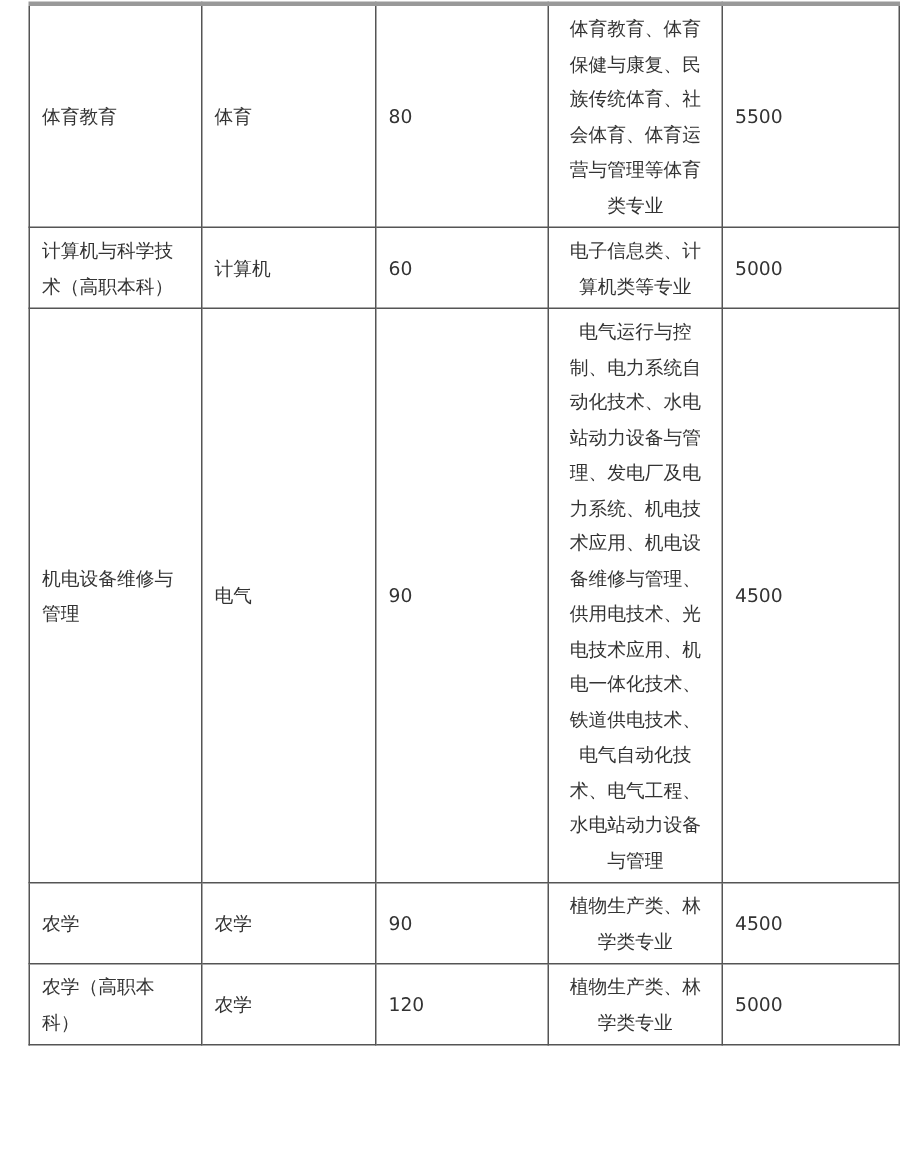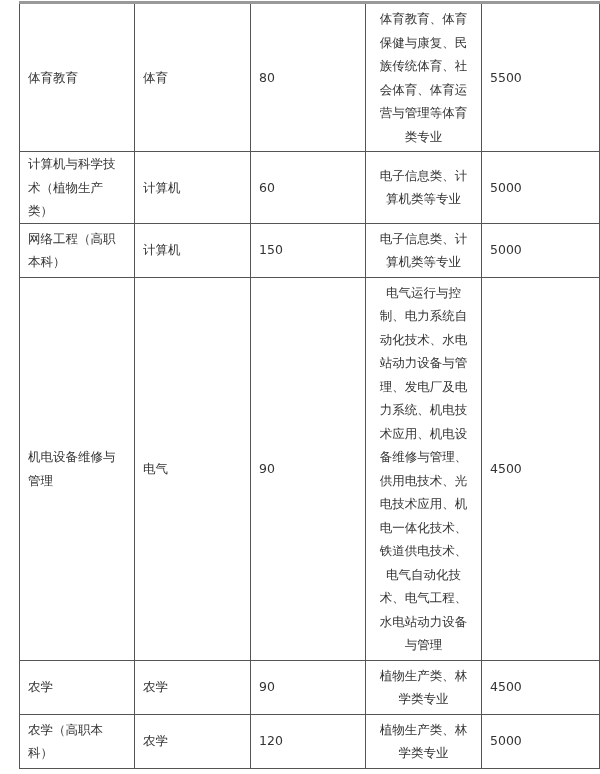--- a/index.html
+++ b/index.html
@@ -37,30 +37,23 @@
     </colgroup>
   <tbody>
     <tr class="r-pe">
       <td>体育教育</td>
       <td>体育</td>
       <td>80</td>
       <td class="req">体育教育、体育保健与康复、民族传统体育、社会体育、体育运营与管理等体育类专业</td>
       <td>5500</td>
     </tr>
     <tr class="r-std">
-      <td>计算机与科学技术（植物生产类）</td>
+      <td>计算机与科学技术（高职本科）</td>
       <td>计算机</td>
       <td>60</td>
-      <td class="req">电子信息类、计算机类等专业</td>
-      <td>5000</td>
-    </tr>
-    <tr class="r-std">
-      <td>网络工程（高职本科）</td>
-      <td>计算机</td>
-      <td>150</td>
       <td class="req">电子信息类、计算机类等专业</td>
       <td>5000</td>
     </tr>
     <tr class="r-ee">
       <td>机电设备维修与管理</td>
       <td>电气</td>
       <td>90</td>
       <td class="req">电气运行与控制、电力系统自动化技术、水电站动力设备与管理、发电厂及电力系统、机电技术应用、机电设备维修与管理、供用电技术、光电技术应用、机电一体化技术、铁道供电技术、电气自动化技术、电气工程、水电站动力设备与管理</td>
       <td>4500</td>
     </tr>

